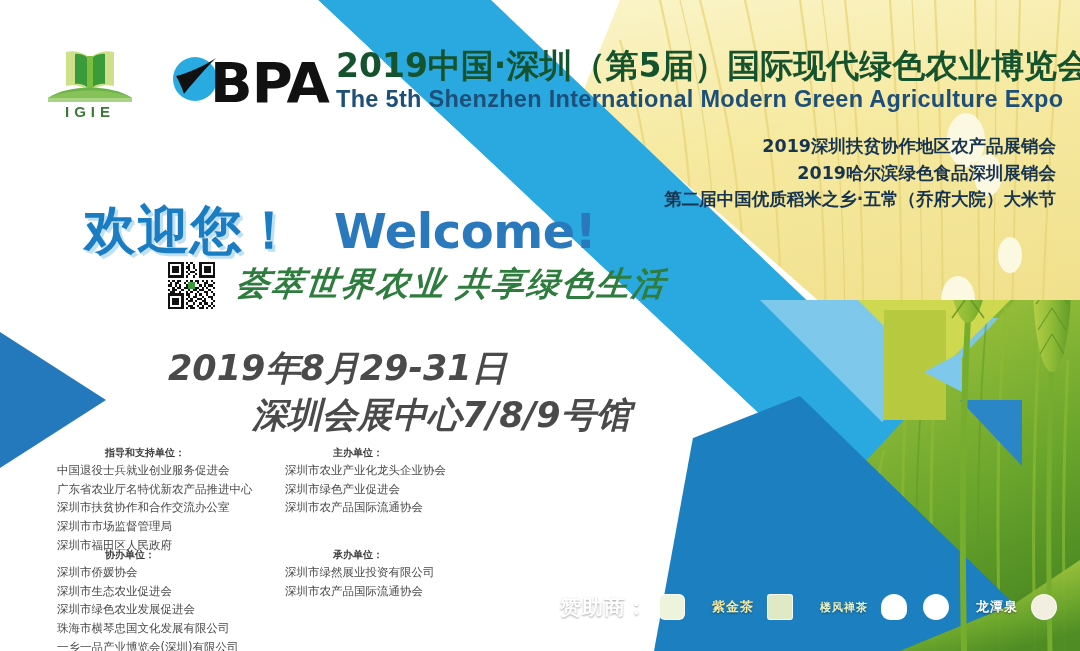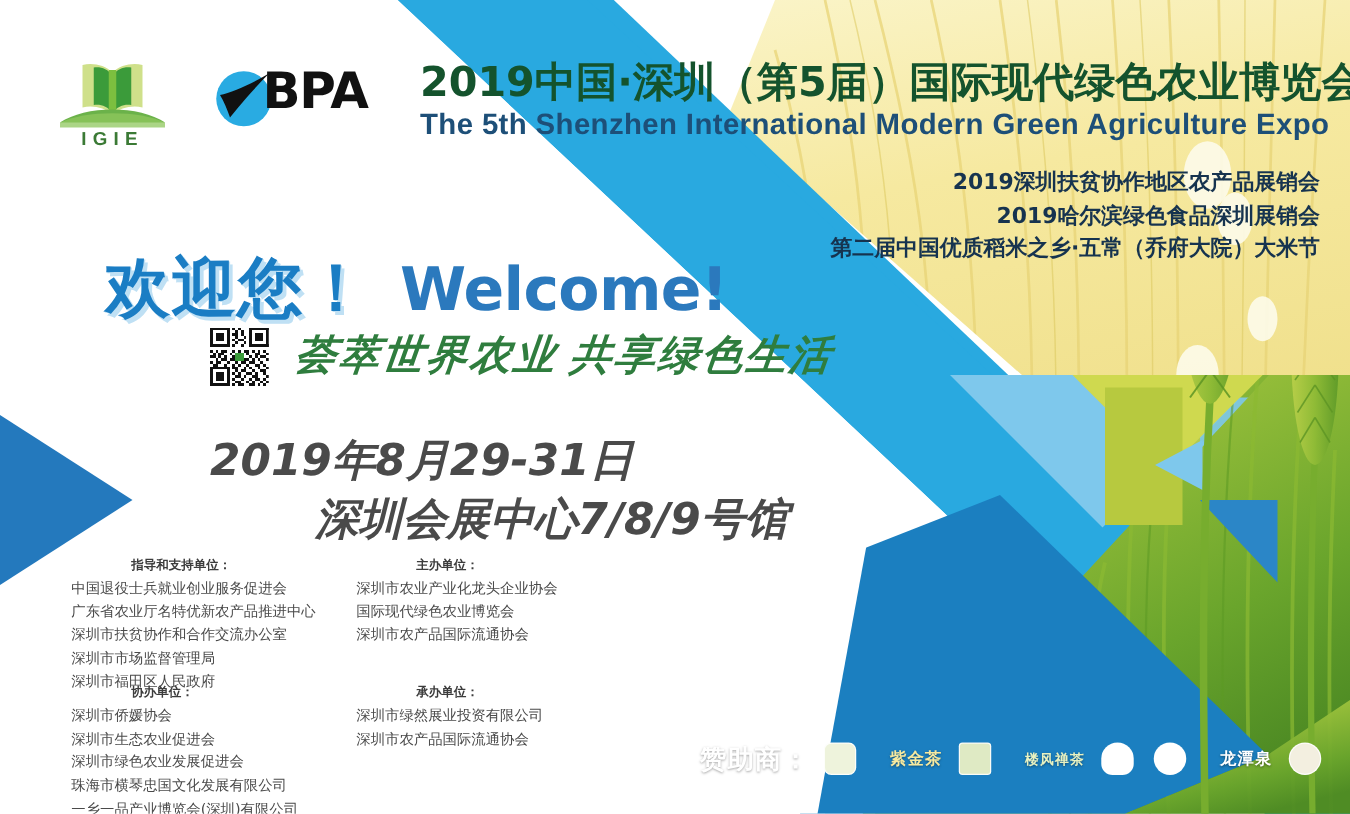--- a/index.html
+++ b/index.html
@@ -21,21 +21,21 @@
   #igie .igie-label {
     position:absolute; left:0; bottom:0; width:100%;
     text-align:center; font-size:15px; letter-spacing:5px;
     font-weight:700; color:#3b7a35; font-family:Liberation Sans, sans-serif;
   }
 
   
   #bpa { position:absolute; left:170px; top:52px; width:140px; height:52px; }
   #bpa .bpa-text {
     position:absolute; left:40px; top:-2px;
-    font-size:40px; font-weight:700; letter-spacing:-1px;
+    font-size:56px; font-weight:700; letter-spacing:-1px;
     color:#111; font-family:"DejaVu Sans",sans-serif;
   }
 
   
   #title-block { position:absolute; left:336px; top:48px; width:720px; }
   #title-cn {
     font-size:33px; font-weight:700; color:#14532d; line-height:1.12;
     letter-spacing:0px; white-space:nowrap;
     font-family:"DejaVu Sans","Liberation Sans",sans-serif;
   }
@@ -53,21 +53,21 @@
   }
 
   
   #welcome { position:absolute; left:84px; top:196px; display:flex; align-items:baseline; }
   #welcome-cn {
     font-size:52px; font-weight:700; color:#1a7dc4; letter-spacing:1px;
     font-family:"DejaVu Sans",sans-serif;
     text-shadow:3px 3px 0 #bfe0f4, 1px 1px 0 #bfe0f4;
   }
   #welcome-en {
-    font-size:48px; font-weight:700; color:#2b79bd; margin-left:24px;
+    font-size:48px; font-weight:700; color:#2b79bd; margin-left:38px;
     letter-spacing:-0.5px; font-family:"DejaVu Sans",sans-serif;
   }
 
   
   #qr { position:absolute; left:168px; top:262px; width:47px; height:47px; background:#fff; }
 
   
   #slogan {
     position:absolute; left:236px; top:262px;
     font-size:33px; color:#2f7d3e; font-weight:700;
@@ -562,21 +562,21 @@
       <div class="org-item">中国退役士兵就业创业服务促进会</div>
       <div class="org-item">广东省农业厅名特优新农产品推进中心</div>
       <div class="org-item">深圳市扶贫协作和合作交流办公室</div>
       <div class="org-item">深圳市市场监督管理局</div>
       <div class="org-item">深圳市福田区人民政府</div>
     </div>
 
     <div class="org-block" id="org-host">
       <div class="org-title">主办单位：</div>
       <div class="org-item">深圳市农业产业化龙头企业协会</div>
-      <div class="org-item">国际现代绿色农业博览会</div>
+      <div class="org-item">深圳市绿色产业促进会</div>
       <div class="org-item">深圳市农产品国际流通协会</div>
     </div>
 
     <div class="org-block" id="org-coorg">
       <div class="org-title">协办单位：</div>
       <div class="org-item">深圳市侨媛协会</div>
       <div class="org-item">深圳市生态农业促进会</div>
       <div class="org-item">深圳市绿色农业发展促进会</div>
       <div class="org-item">珠海市横琴忠国文化发展有限公司</div>
       <div class="org-item">一乡一品产业博览会(深圳)有限公司</div>

